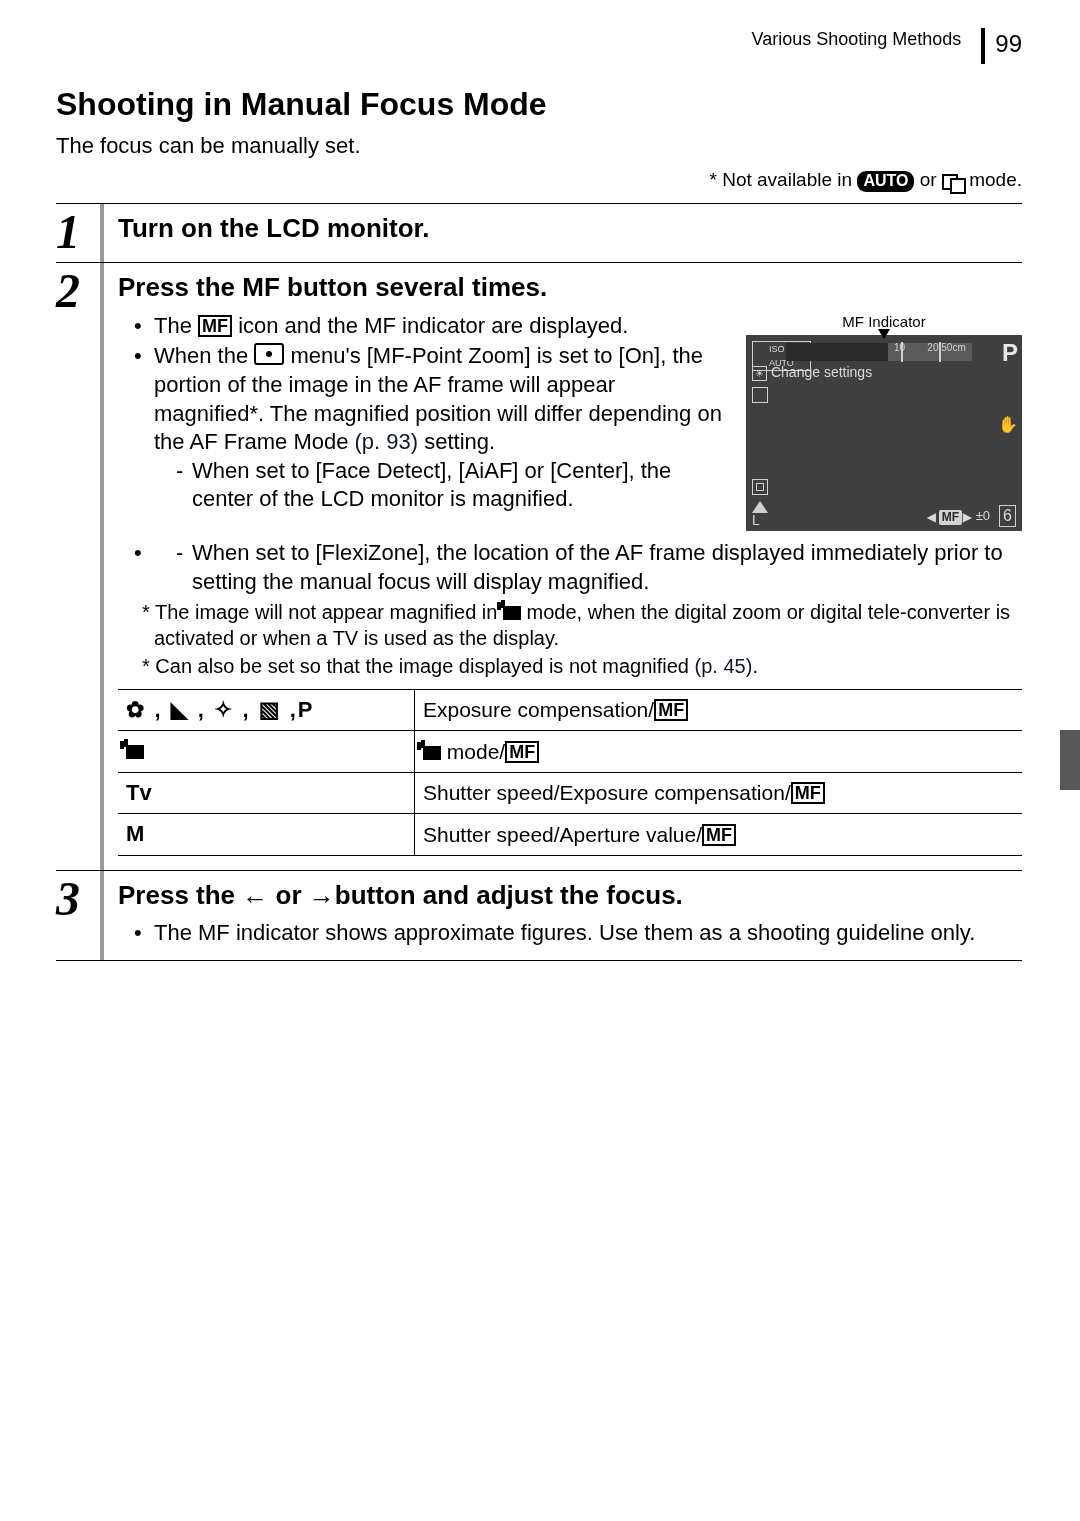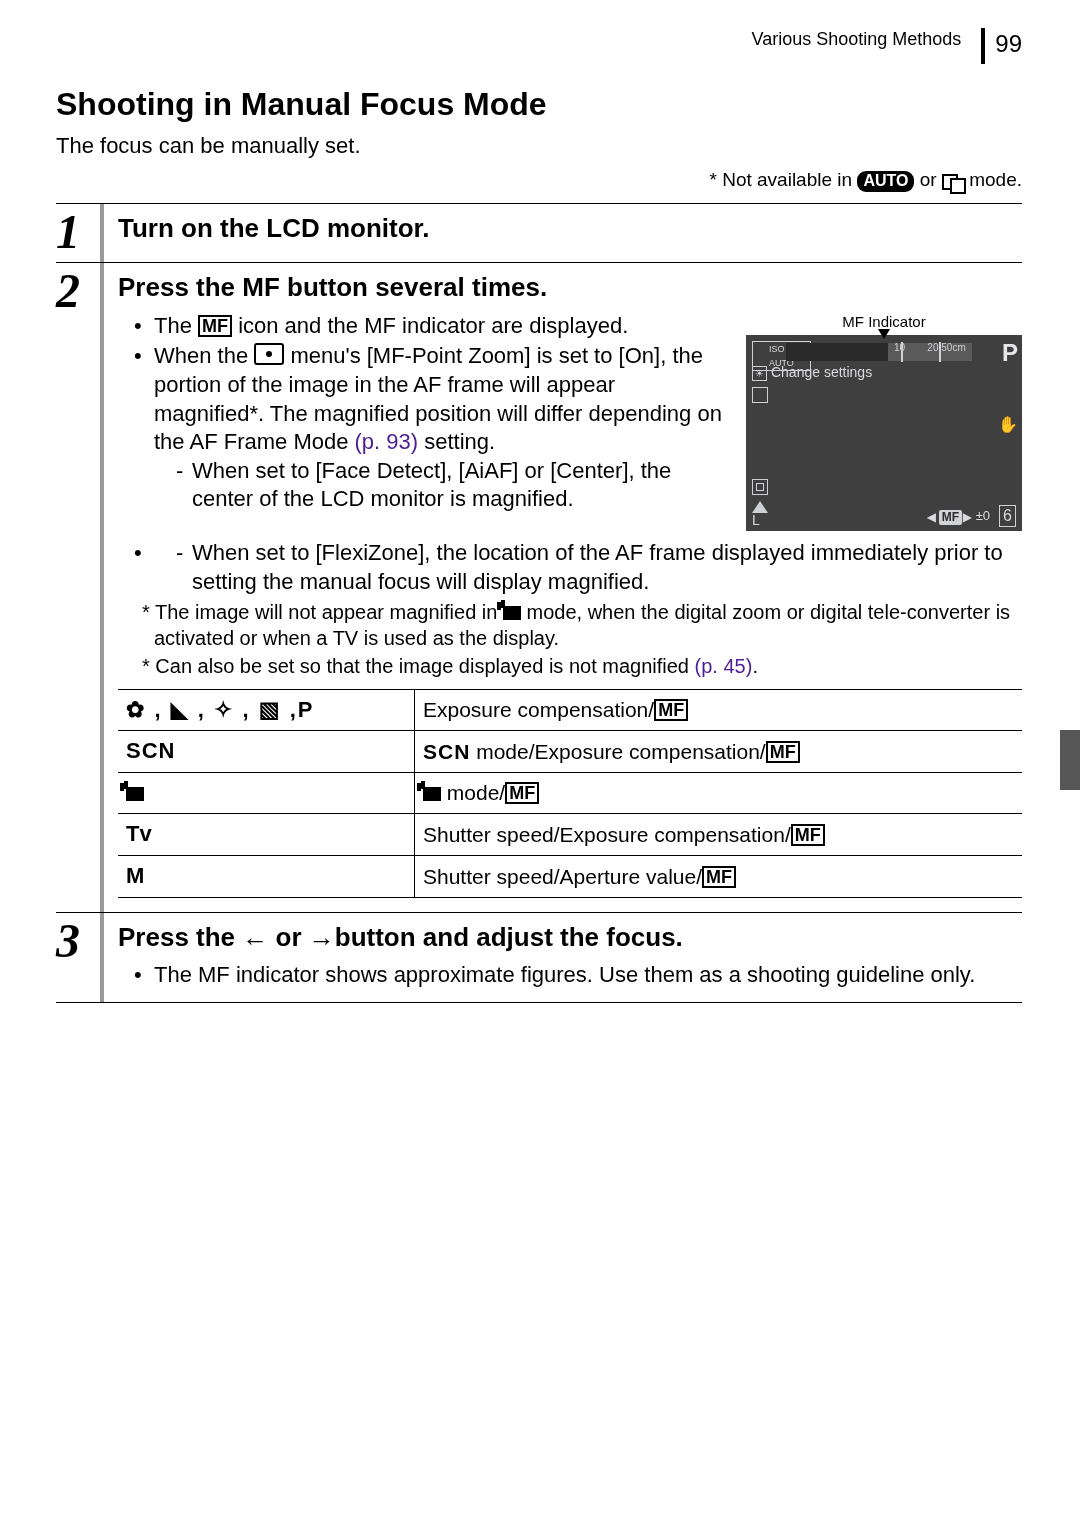--- a/index.html
+++ b/index.html
@@ -136,21 +136,21 @@
     left: 0;
     top: 0;
   }
   .foot-ast {
     font-size: 20px;
     padding-left: 26px;
     text-indent: -12px;
     margin-left: 10px;
     margin-top: 2px;
   }
-  .link { color: #4c1d95; }
+  .link { color: #0f172a; }
   .boxed-mf {
     display: inline-block;
     border: 2px solid #000;
     font-weight: bold;
     font-size: 18px;
     padding: 0 2px;
     line-height: 1;
     vertical-align: 1px;
   }
   .rec-icon {
@@ -376,24 +376,20 @@
 
         <table class="modes">
           <tbody>
               <tr>
             <td class="col1">
               <span class="icon-str">✿ , ◣ , ✧ , ▧ ,</span><span class="pict">P</span>
             </td>
             <td><span>Exposure compensation/</span><span class="boxed-mf">MF</span></td>
           </tr>
           <tr>
-            <td class="col1 scn">SCN</td>
-            <td><span class="scn">SCN</span><span> mode/Exposure compensation/</span><span class="boxed-mf">MF</span></td>
-          </tr>
-          <tr>
             <td class="col1"><span class="movie-icon"></span></td>
             <td><span class="movie-icon"></span><span> mode/</span><span class="boxed-mf">MF</span></td>
           </tr>
           <tr>
             <td class="col1">Tv</td>
             <td><span>Shutter speed/Exposure compensation/</span><span class="boxed-mf">MF</span></td>
           </tr>
           <tr>
             <td class="col1">M</td>
             <td><span>Shutter speed/Aperture value/</span><span class="boxed-mf">MF</span></td>

